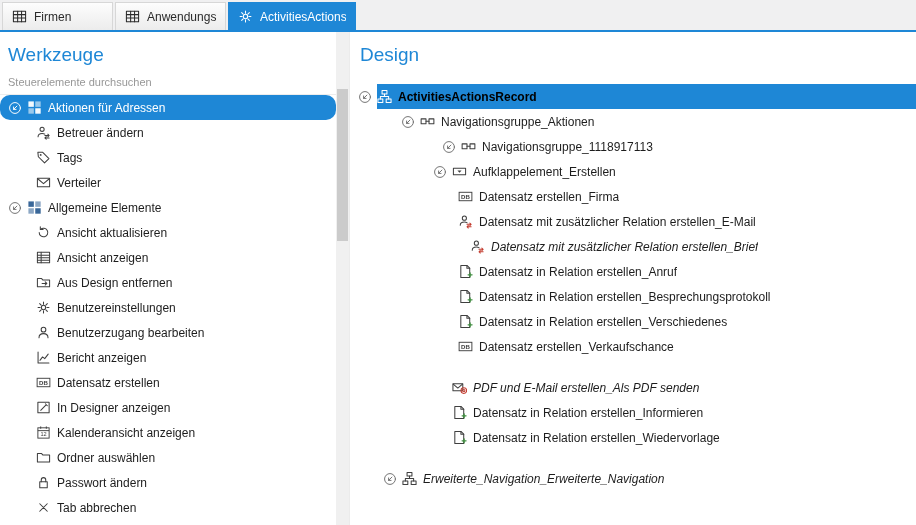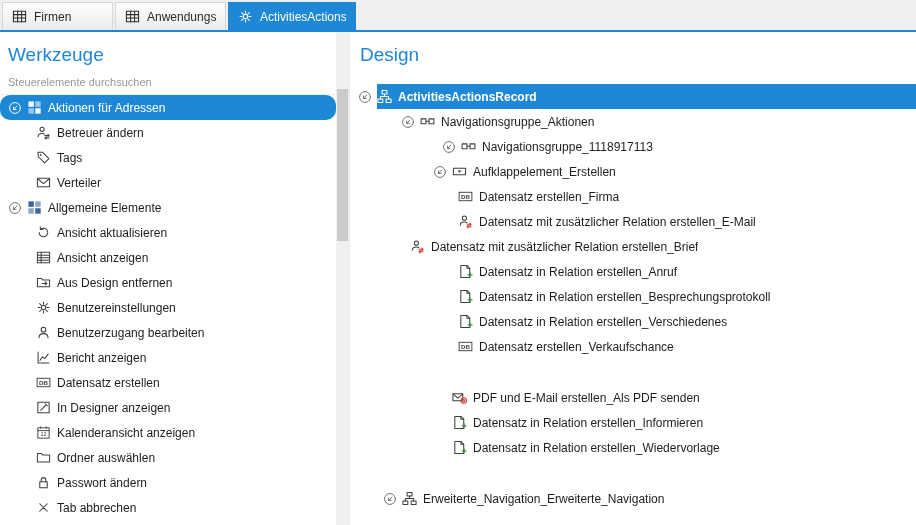--- a/index.html
+++ b/index.html
@@ -45,23 +45,23 @@
   .lbl{ overflow:hidden; text-overflow:ellipsis; }
 
   .group-row{ padding-left:8px;border-radius:10px; }
   .group-row .icon{ color:#2e5f94; }
   .group-row.selected{ background:var(--blue); color:#fff; }
   .group-row.selected .icon, .group-row.selected .toggle{ color:#fff; }
   .item-row{ padding-left:36px; }
 
   #design-tree{ margin-top:18px; }
   .dnode{ height:25px; display:flex; align-items:center; white-space:nowrap; }
-  .dnode.gap{ margin-top:26px; }
+  .dnode.gap{ margin-top:16px;font-style:italic; }
   .dnode .sel{ display:flex; align-items:center; flex:1; height:25px; min-width:0; }
-  .dnode.selected .sel{ background:var(--blue); color:#ffffff; font-weight:bold; }
+  .dnode.selected .sel{ background:var(--blue); color:#000000; font-weight:bold; }
   .dnode.selected .sel .icon{ color:#fff; }
 </style>
 </head>
 <body>
 
 <div class="app">
   <div class="tabbar">
       <div class="tab">
         <span class="ticon">
           <svg viewBox="0 0 16 16" fill="none" stroke="currentColor" stroke-width="1.1" stroke-linecap="round" stroke-linejoin="round">
@@ -372,21 +372,21 @@
                   <path d="M2.4 12C2.4 9.7 4.3 8.6 6.8 8.6C8 8.6 9 8.9 9.8 9.4"></path>
                   <g stroke="#c33b2e">
                     <path d="M9.6 11H14M12.6 9.6L14 11L12.6 12.4"></path>
                     <path d="M14 13.6H9.6M11 12.2L9.6 13.6L11 15"></path>
                   </g>
                 </svg>
               </span>
               <span class="lbl">Datensatz mit zusätzlicher Relation erstellen_E-Mail</span>
             </span>
           </div>
-          <div class="dnode" style="padding-left: 60px;">
+          <div class="dnode" style="padding-left: 120px; font-style: italic;">
             <span class="sel">
               <span class="icon">
                 <svg viewBox="0 0 16 16" fill="none" stroke="currentColor" stroke-width="1.1" stroke-linecap="round" stroke-linejoin="round">
                   <circle cx="6.8" cy="4.4" r="2.2"></circle>
                   <path d="M2.4 12C2.4 9.7 4.3 8.6 6.8 8.6C8 8.6 9 8.9 9.8 9.4"></path>
                   <g stroke="#c33b2e">
                     <path d="M9.6 11H14M12.6 9.6L14 11L12.6 12.4"></path>
                     <path d="M14 13.6H9.6M11 12.2L9.6 13.6L11 15"></path>
                   </g>
                 </svg>

